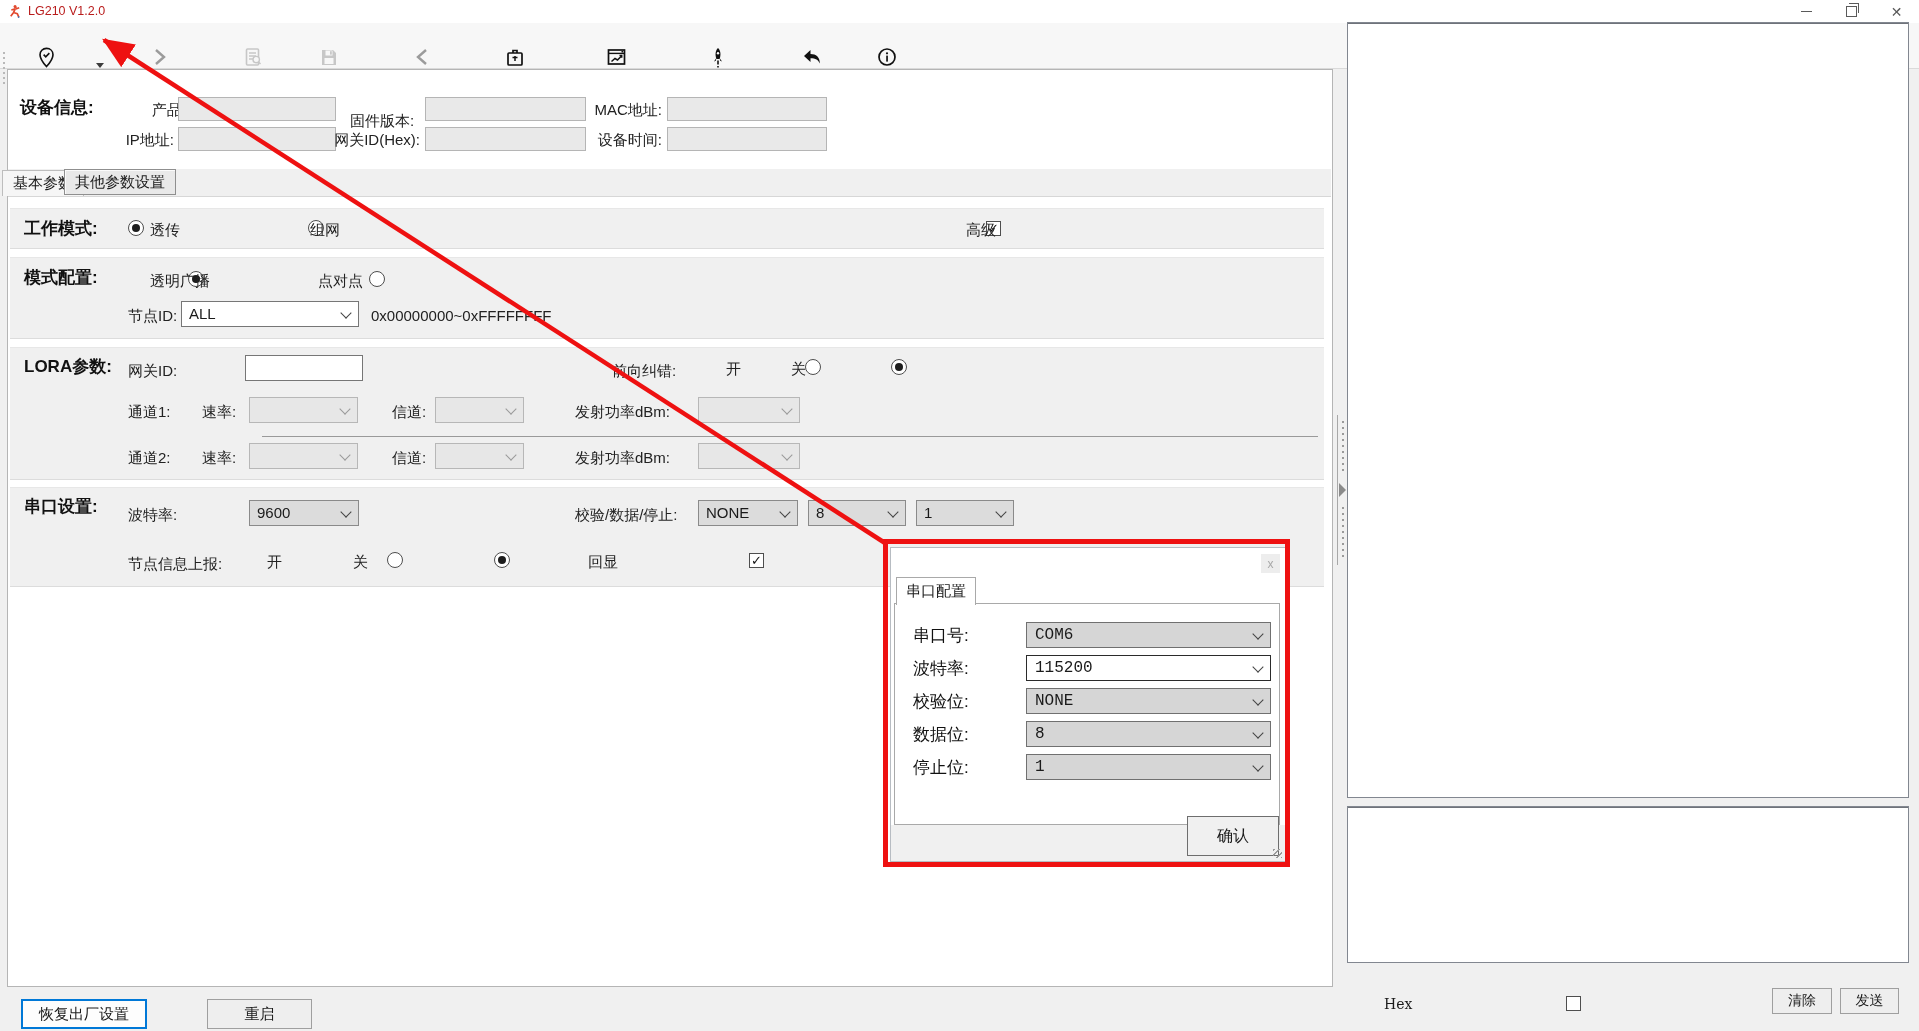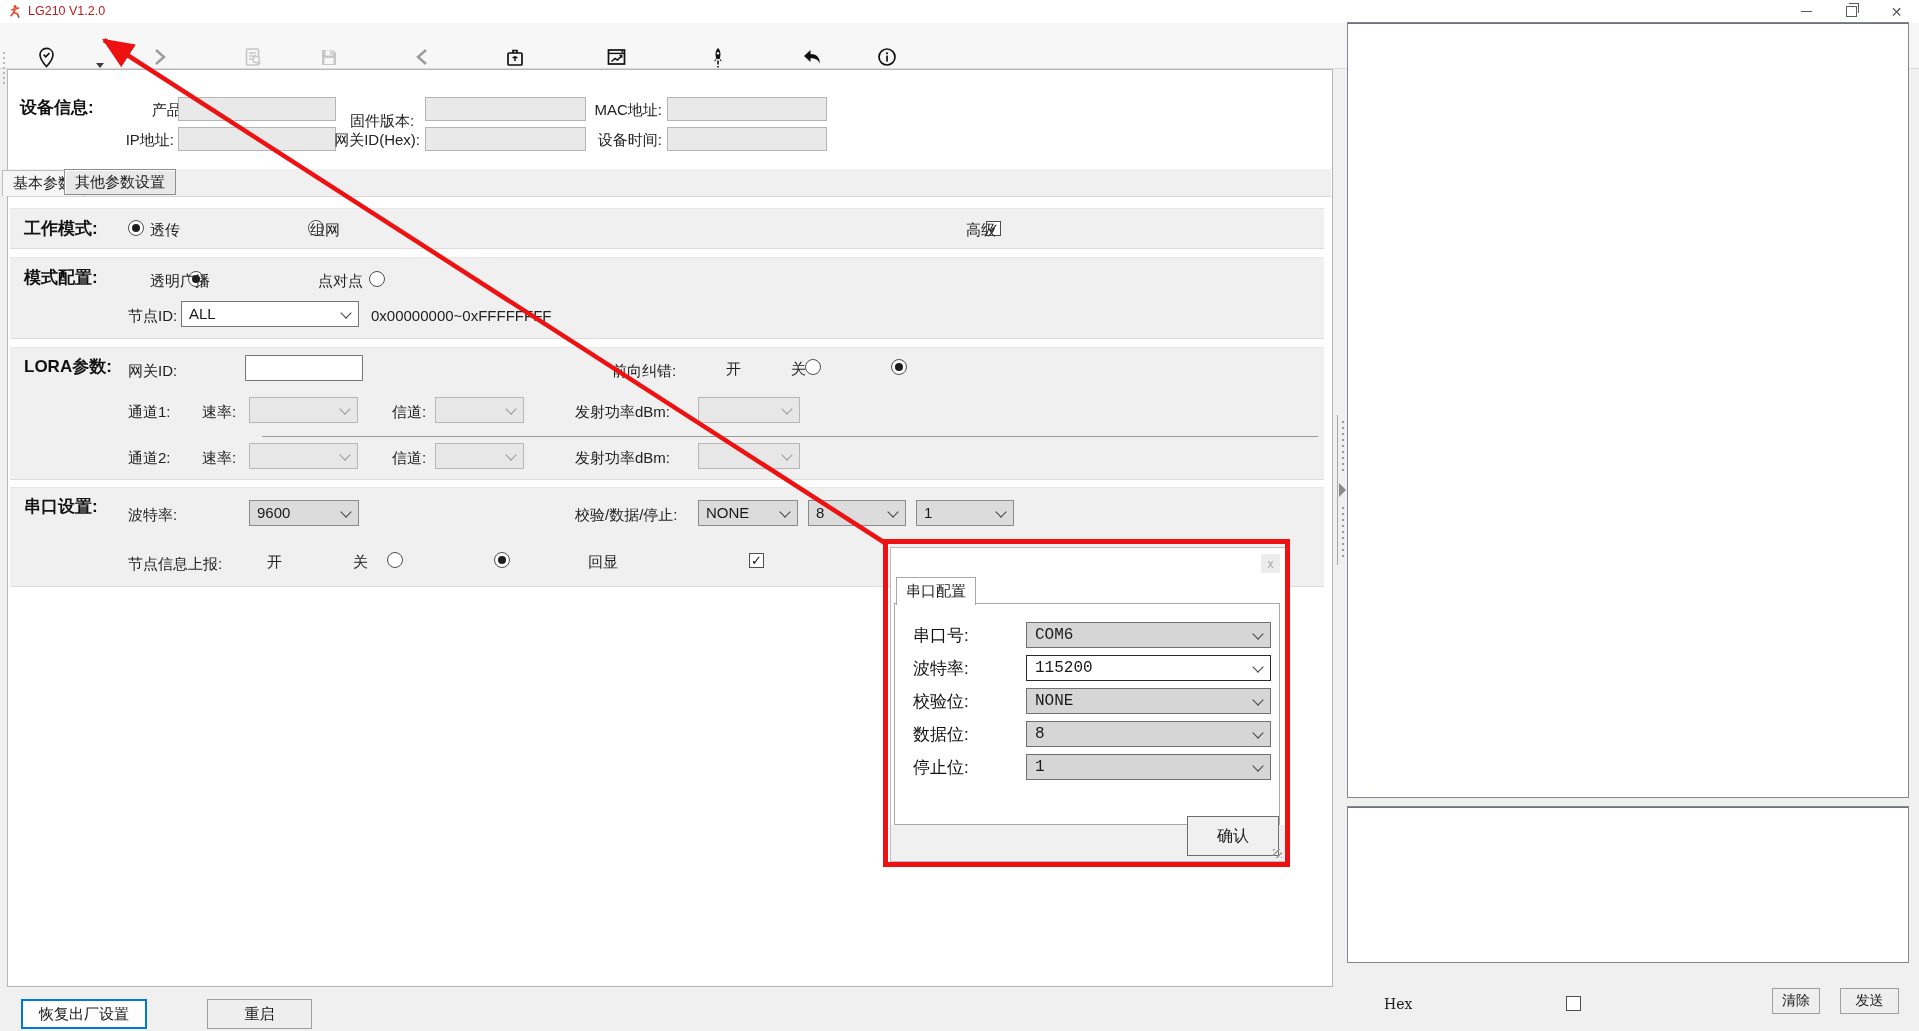--- a/index.html
+++ b/index.html
@@ -360,21 +360,21 @@
 <div class="abs splitter">
   <span class="dots"></span>
   <span class="arr"></span>
   <span class="dots2"></span>
 </div>
 <div class="abs rpanel" style="left:1347px;top:22px;width:560px;height:774px;"></div>
 <div class="abs rpanel" style="left:1347px;top:806px;width:560px;height:155px;"></div>
 
 <span class="abs cb" style="left:1363px;top:995px;"></span>
 <span class="abs" style="left:1384px;top:996px;font-family:'DejaVu Serif',serif;font-size:14px;">Hex</span>
-<div class="abs btn" style="left:1772px;top:988px;width:48px;height:26px;font-size:14px;">
+<div class="abs btn" style="left:1772px;top:988px;width:60px;height:26px;font-size:14px;">
     <span>清除</span>
   </div>
 <div class="abs btn" style="left:1840px;top:988px;width:59px;height:26px;font-size:14px;">
     <span>发送</span>
   </div>
 
 
 <div class="abs dialog">
   <span class="dlg-title">连接</span>
   <div class="dlg-close">

